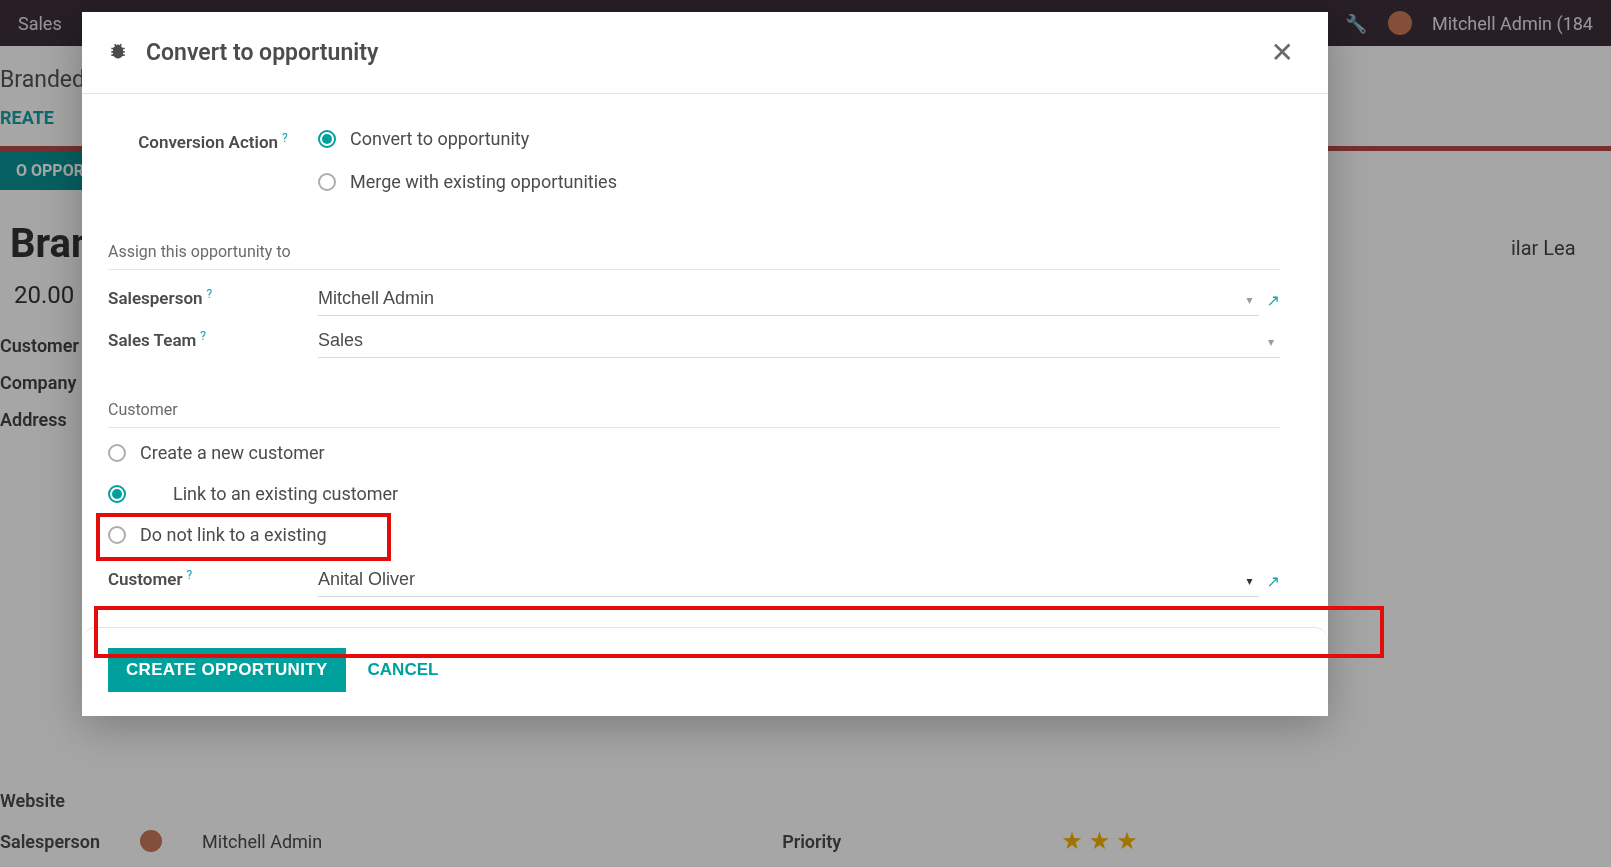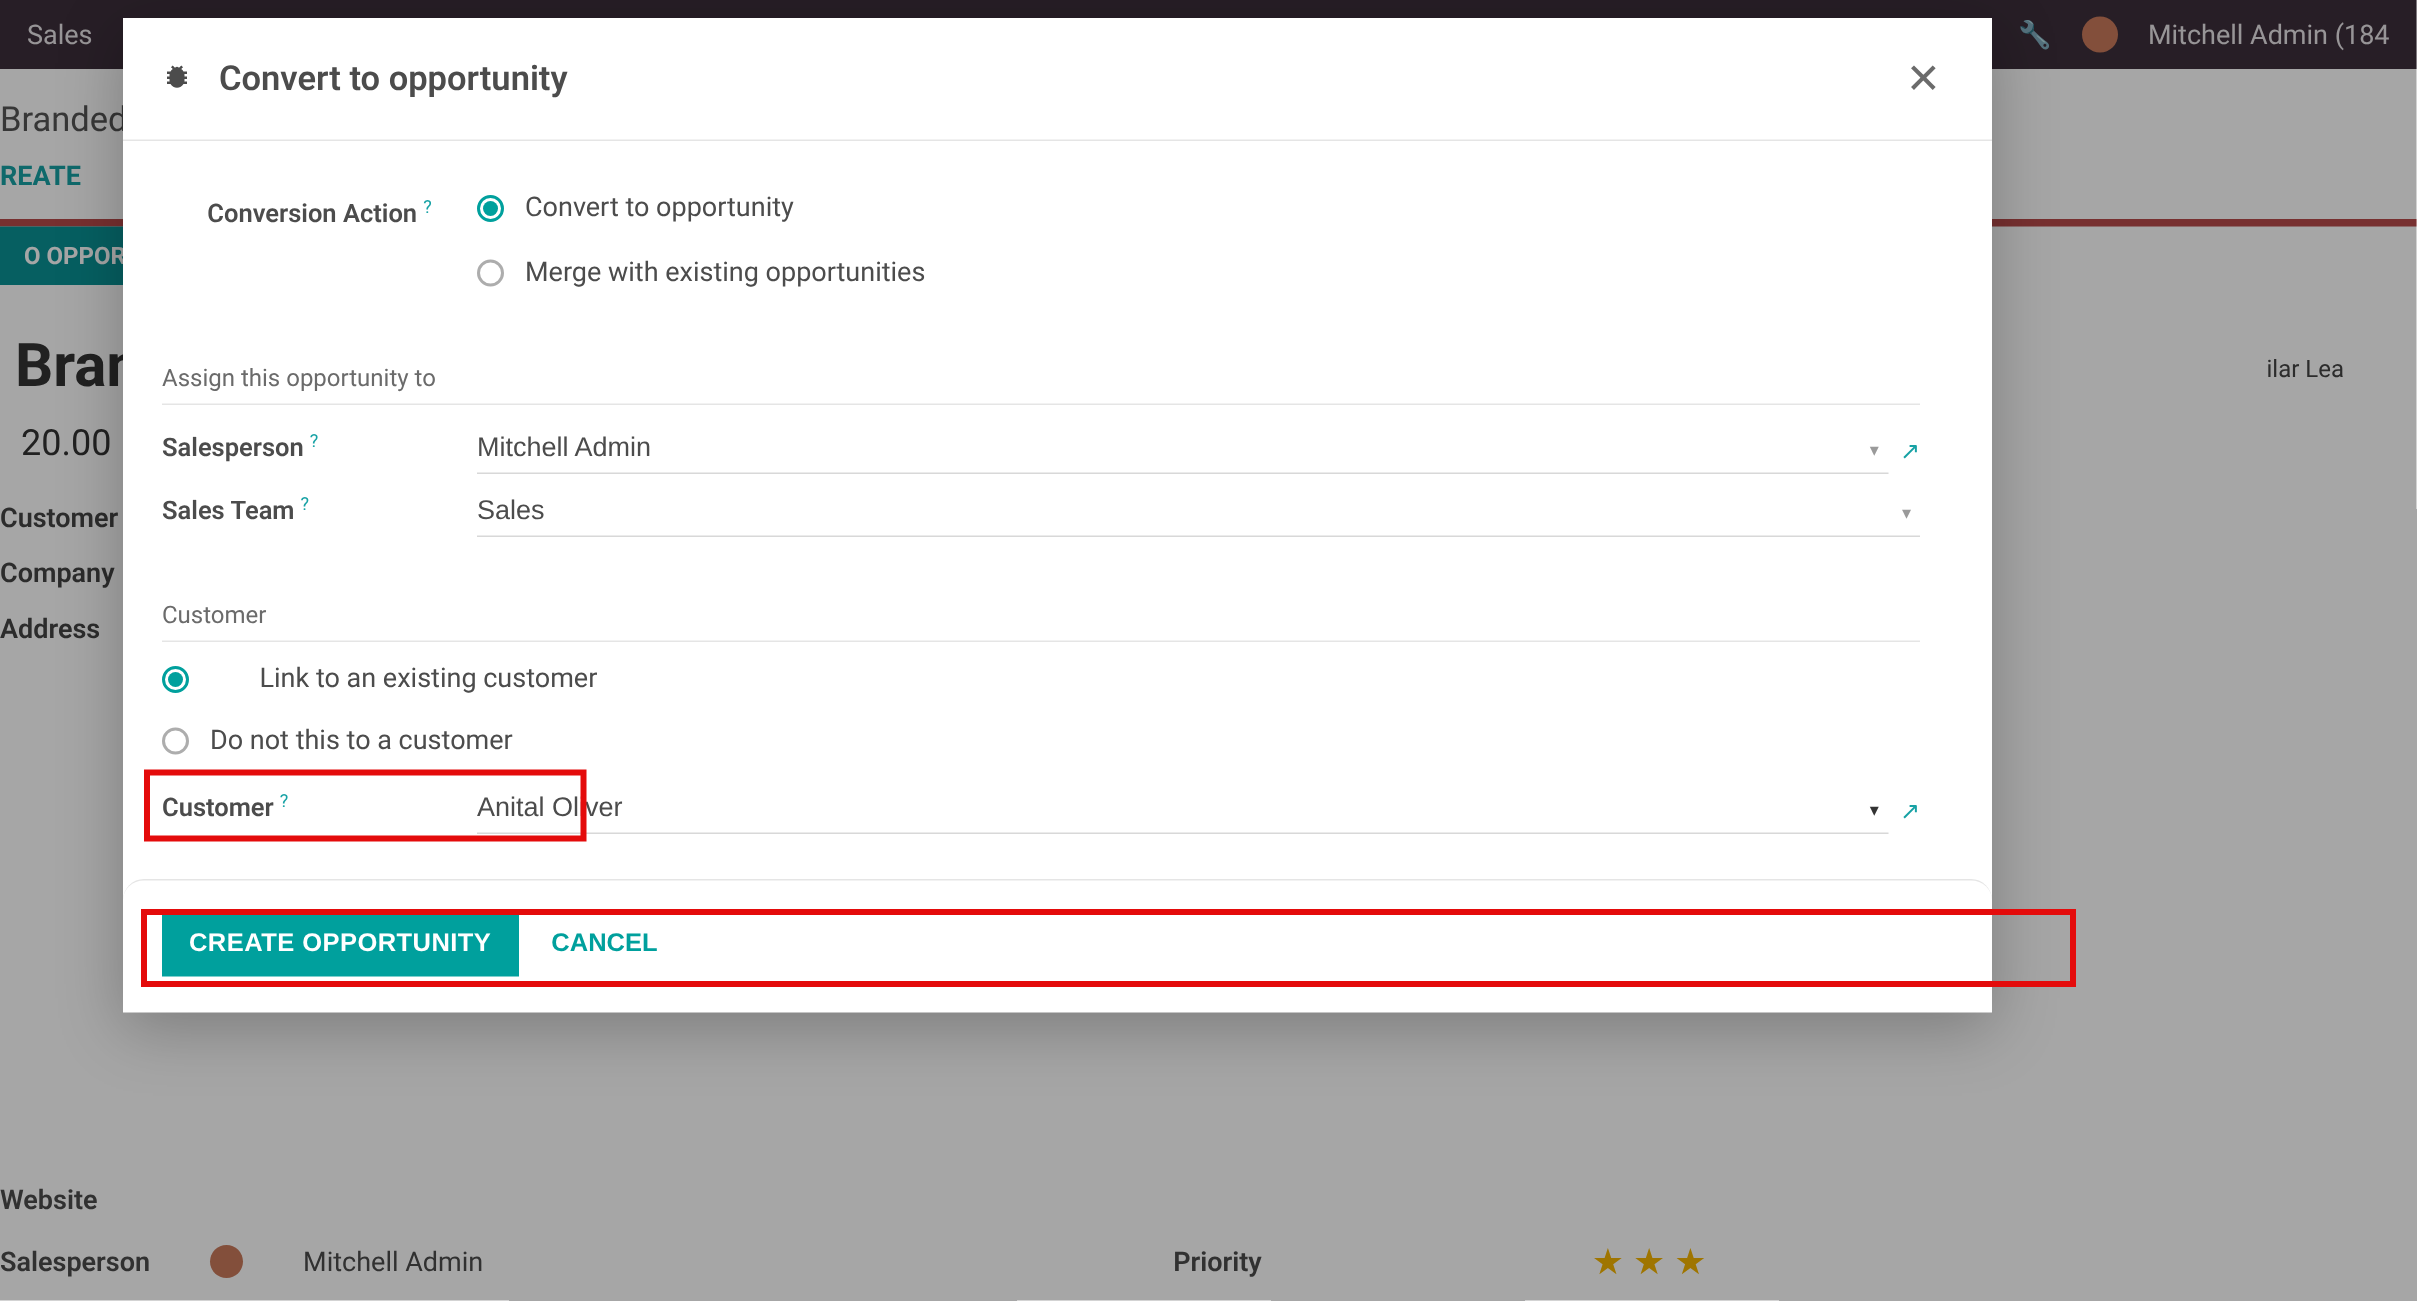--- a/index.html
+++ b/index.html
@@ -14,21 +14,21 @@
   .topbar-right { display: flex; gap: 20px; align-items: center; font-size: 18px; }
   .badge { background: #00a09d; color: #fff; font-size: 13px; padding: 1px 5px; border-radius: 2px; margin-left: -10px; }
   .avatar-dot { width: 24px; height: 24px; border-radius: 50%; background: #c97a5b; display:inline-block; }
   
   .page { position: absolute; top: 46px; left: 0; right: 0; bottom: 0; padding: 20px 0 0 0; z-index: 1; }
   .page-row1 { font-size: 23px; color: #555; padding: 0 0 14px 0; }
   .page-create { color: #17a2a5; font-weight: 700; padding-bottom: 18px; font-size: 18px; }
   .page-sep { height: 5px; background: #b74b4b; width: 100%; }
   .page-tabs { display: flex; padding-top: 0; }
   .page-tab { background: #0a9396; color: #fff; padding: 10px 16px; font-size: 16px; font-weight: 700; }
-  .page-side { position: absolute; right: 0; top: 190px; color: #444; font-size: 16px; width: 100px; }
+  .page-side { position: absolute; right: 0; top: 190px; color: #444; font-size: 20px; width: 100px; }
   
   .page-title-big { font-size: 40px; font-weight: 700; color: #333; padding: 30px 0 14px 10px; }
   .page-rev { font-size: 24px; color: #333; padding: 0 0 26px 14px; }
   .page-field-col { padding-left: 0; display: flex; flex-direction: column; gap: 16px; font-size: 18px; }
   .page-field-row2 { display: flex; align-items: center; }
   .page-field-label { width: 230px; font-weight: 600; color: #444; }
   .page-lower { position: absolute; bottom: 12px; left: 0; display: flex; flex-direction: column; gap: 16px; font-size: 18px; }
   .page-lower .bl { font-weight: 600; }
   .stars { color: #f4b400; font-size: 24px; letter-spacing: 6px; }
   
@@ -189,27 +189,31 @@
           <div class="sel-wrap">
             <input class="sel-input" value="Sales" style="">
             <span class="caret">▾</span>
           </div>
         </div>
       </div>
     </div>
 
     <div class="section-title" style="margin-top:42px;">Customer</div>
     <div class="section customer-block">
+      <div class="radio-item">
+        <div class="radio"></div>
+        <div class="radio-label">Create a new customer</div>
+      </div>
       <div class="radio-item" style="position:relative;gap:47px;">
         <div class="radio checked"></div>
         <div class="radio-label">Link to an existing customer</div>
       </div>
       <div class="radio-item">
         <div class="radio"></div>
-        <div class="radio-label">Do not this to a customer</div>
+        <div class="radio-label">Do not link to a existing</div>
       </div>
 
       <div class="field-row" style="margin-top:6px;">
         <div class="field-label-col">
           <span class="field-label">Customer</span><span class="help-q">?</span>
         </div>
         <div class="field-value-col sel-row">
           <div class="sel-wrap">
             <input class="sel-input" value="Anital Oliver" style="">
             <span class="caret" style="color:#333;">▾</span>

